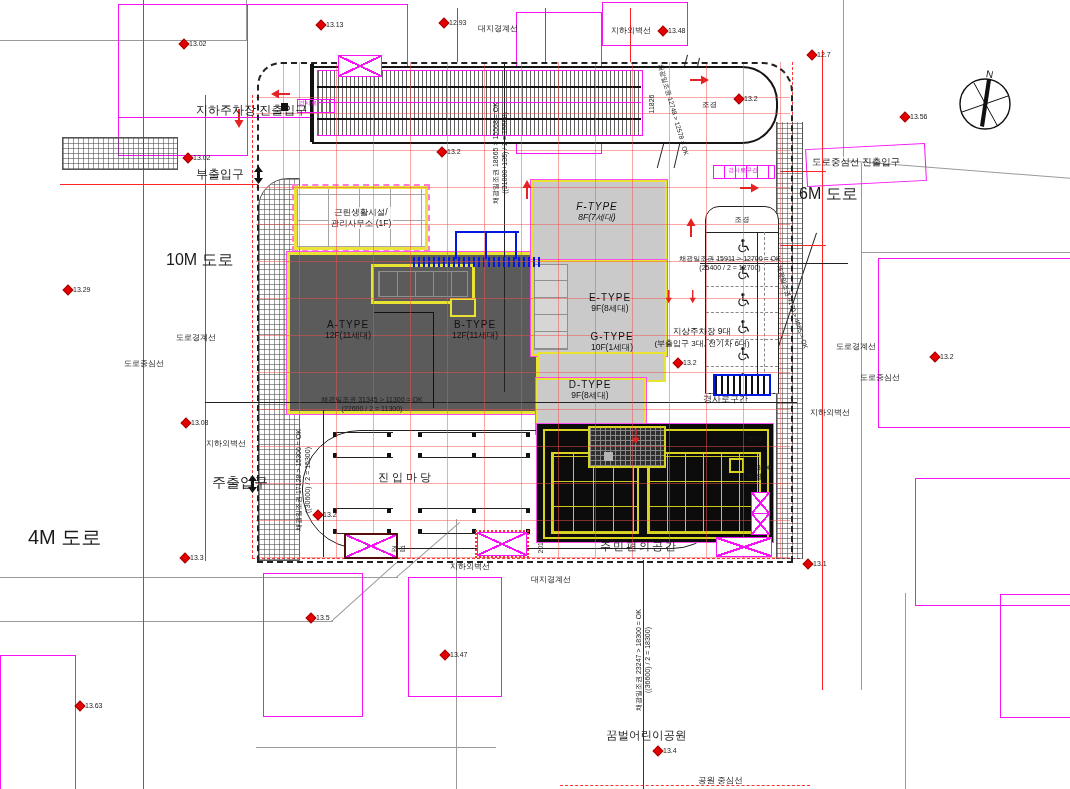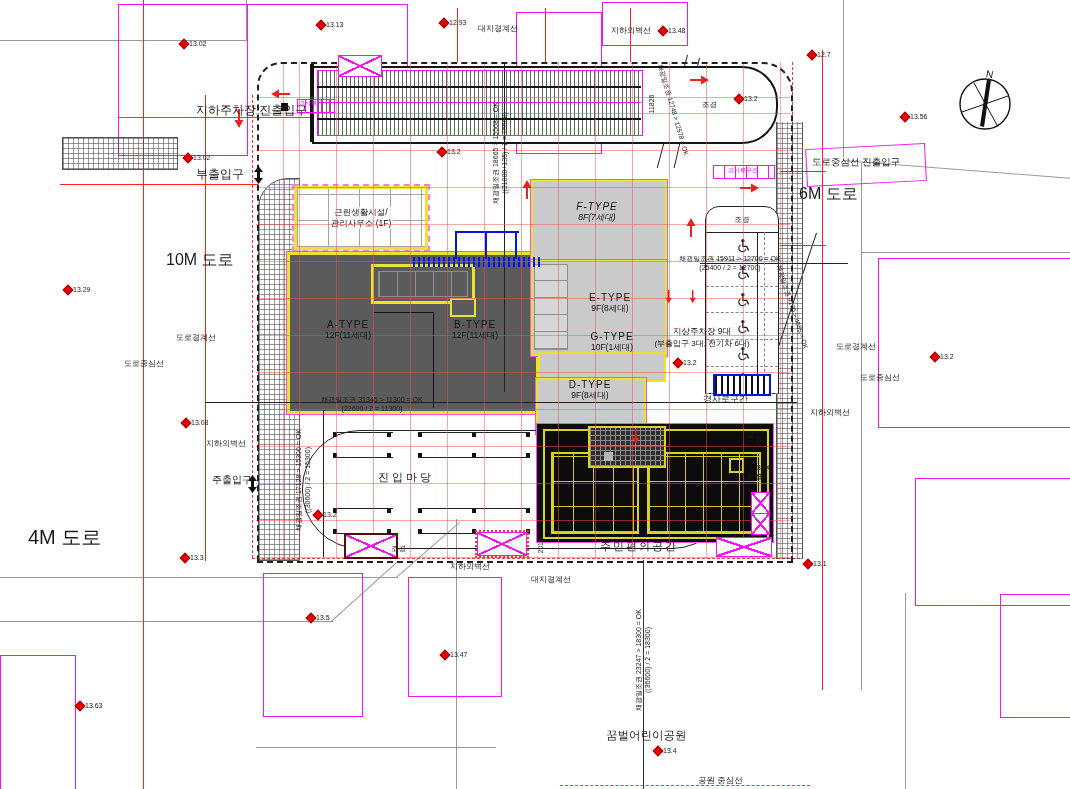--- a/index.html
+++ b/index.html
@@ -285,21 +285,21 @@
       <text x="36" y="11" font-size="10" fill="#111" transform="rotate(10 36 8)">N</text>
     </svg>
   </div>
 
   <div id="anno-layer">
       <div class="flabel" style="left: 166px; top: 250px; font-size: 16px;">10M 도로</div>
       <div class="flabel" style="left: 28px; top: 524px; font-size: 20px;">4M 도로</div>
       <div class="flabel" style="left: 799px; top: 184px; font-size: 16px;">6M 도로</div>
       <div class="flabel" style="left: 196px; top: 103px; font-size: 12px;">지하주차장 진출입구</div>
       <div class="flabel" style="left: 196px; top: 167px; font-size: 12px;">부출입구</div>
-      <div class="flabel" style="left: 212px; top: 473px; font-size: 10px;">주출입구</div>
+      <div class="flabel" style="left: 212px; top: 473px; font-size: 14px;">주출입구</div>
       <div class="flabel" style="left: 812px; top: 156px; font-size: 9.5px;">도로중심선 진출입구</div>
       <div class="flabel" style="left: 378px; top: 470px; font-size: 11px; letter-spacing: 3px;">진입마당</div>
       <div class="flabel" style="left: 600px; top: 539px; font-size: 11px; letter-spacing: 2px;">주민편의공간</div>
       <div class="flabel" style="left: 606px; top: 728px; font-size: 11.5px;">꿈벌어린이공원</div>
       <div class="flabel" style="left: 703px; top: 394px; font-size: 9px;">경사로구간</div>
       <div class="flabel" style="left: 478px; top: 24px; font-size: 8px;">대지경계선</div>
       <div class="flabel" style="left: 611px; top: 26px; font-size: 8px;">지하외벽선</div>
       <div class="flabel" style="left: 176px; top: 333px; font-size: 8px;">도로경계선</div>
       <div class="flabel" style="left: 124px; top: 359px; font-size: 8px;">도로중심선</div>
       <div class="flabel" style="left: 836px; top: 342px; font-size: 8px;">도로경계선</div>

